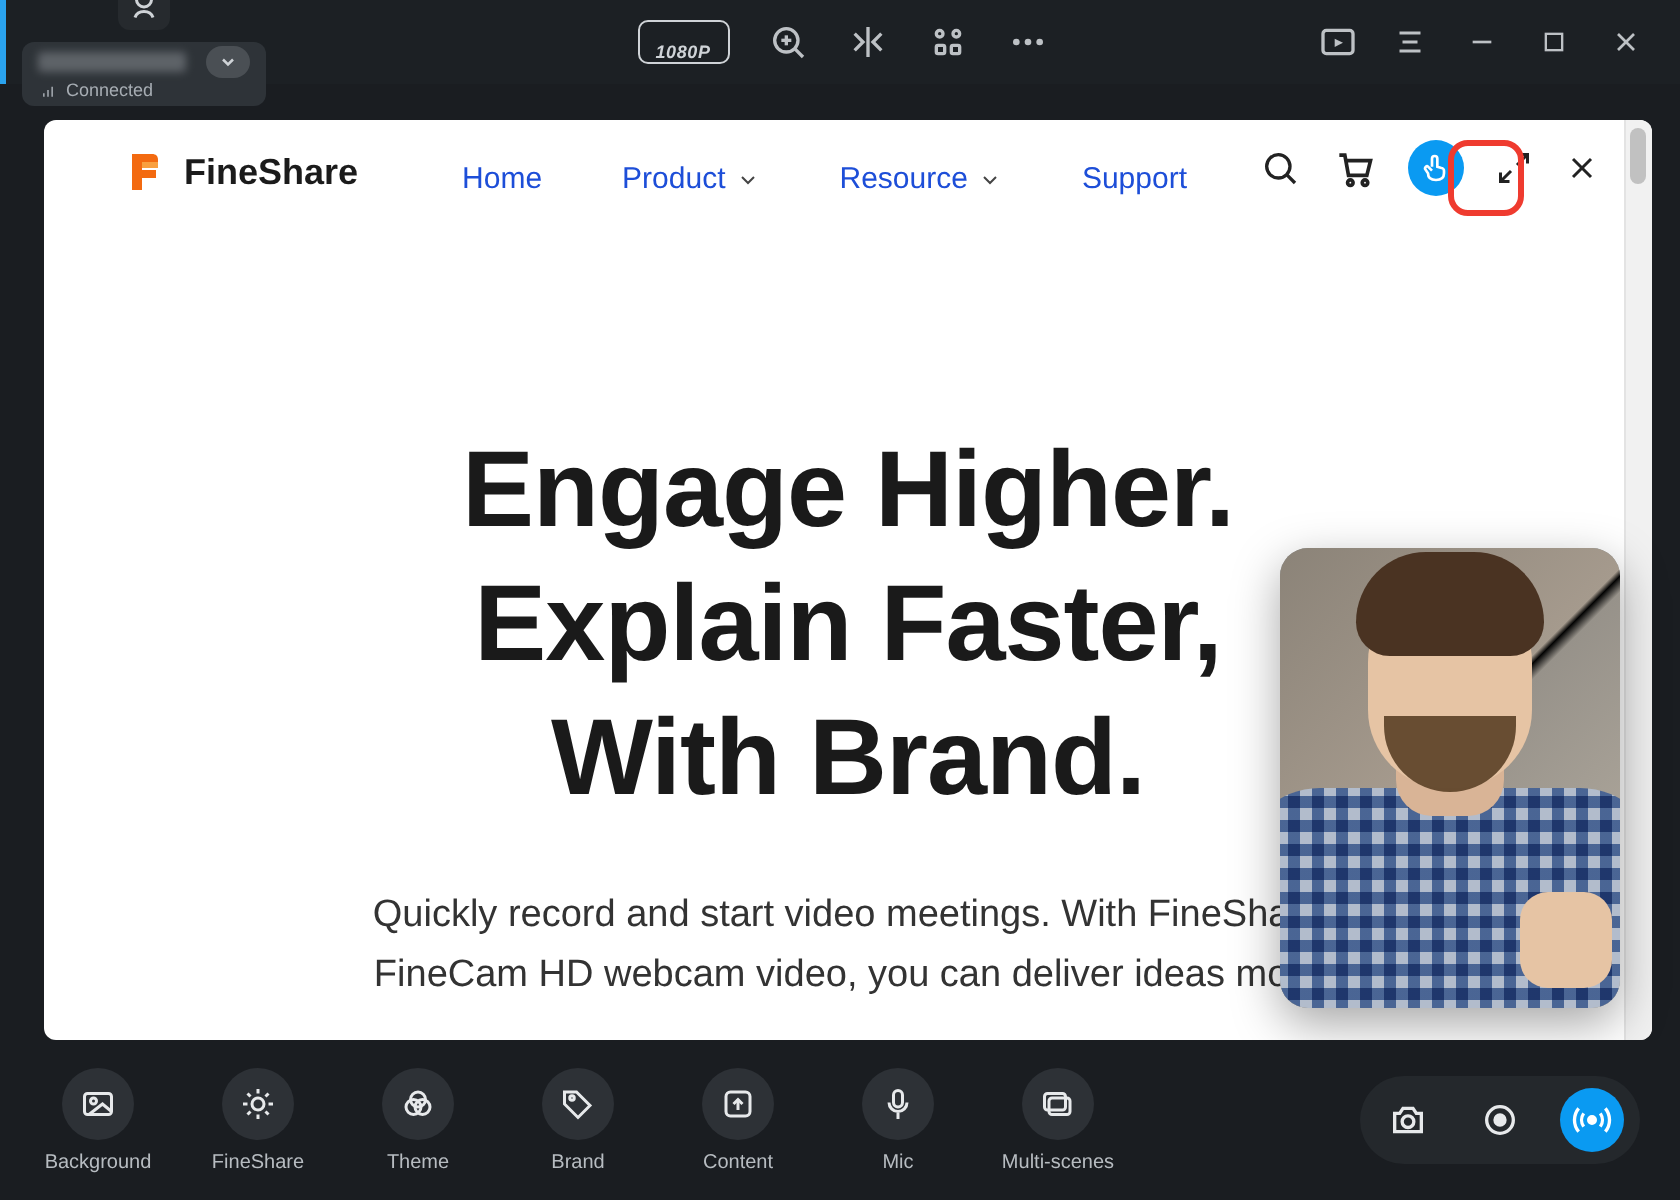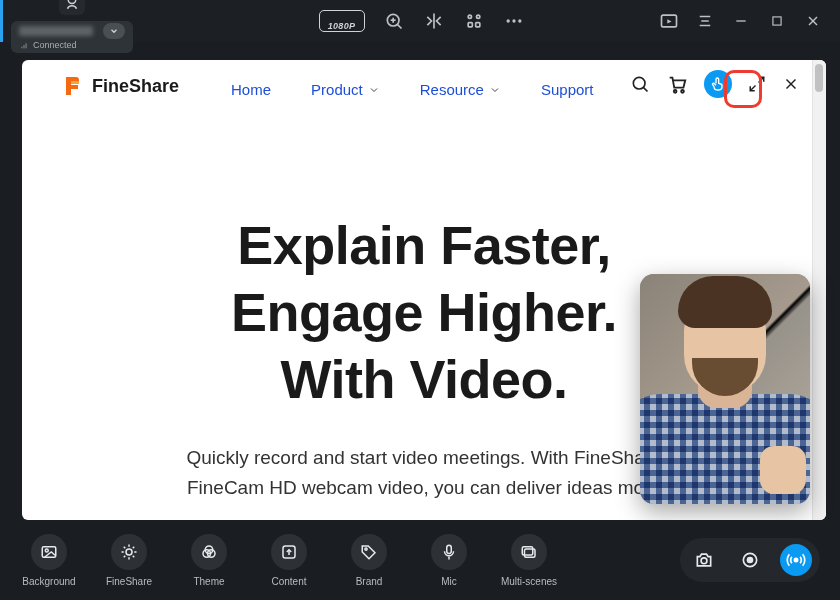--- a/index.html
+++ b/index.html
@@ -305,23 +305,23 @@
               <line x1="18" y1="6" x2="6" y2="18"></line>
             </svg>
         </div>
       </div>
     </div>
 
     <div class="red-highlight" style="left:702px; top:10px;"></div>
 
     <div class="body-content">
       <div class="headline">
+        <div>Engage Higher.</div>
         <div>Explain Faster,</div>
-        <div>Engage Higher.</div>
-        <div>With Video.</div>
+        <div>With Brand.</div>
       </div>
       <div class="sub">
         <div>Quickly record and start video meetings. With FineShare</div>
         <div>FineCam HD webcam video, you can deliver ideas more</div>
       </div>
     </div>
   </div>
 
   <div class="webcam-pip">
     <div class="room-bg"></div>
@@ -372,36 +372,36 @@
             <circle cx="15" cy="14" r="5"></circle>
             <circle cx="12" cy="9" r="5"></circle>
           </svg>
         </div>
       <span>Theme</span>
     </div>
 
     <div class="ctrl">
       <div class="ctrl-circle">
           <svg width="18" height="18" viewBox="0 0 24 24" fill="none" stroke="#e7e9eb" stroke-width="2">
+            <path d="M20 13l-8 8-9-9V4h8z"></path>
+            <circle cx="8" cy="8" r="1.5"></circle>
+          </svg>
+        </div>
+      <span>Brand</span>
+    </div>
+
+    <div class="ctrl">
+      <div class="ctrl-circle">
+          <svg width="18" height="18" viewBox="0 0 24 24" fill="none" stroke="#e7e9eb" stroke-width="2">
             <rect x="4" y="4" width="16" height="16" rx="3"></rect>
             <path d="M12 16V9"></path>
             <polyline points="9 12 12 9 15 12"></polyline>
           </svg>
         </div>
       <span>Content</span>
-    </div>
-
-    <div class="ctrl">
-      <div class="ctrl-circle">
-          <svg width="18" height="18" viewBox="0 0 24 24" fill="none" stroke="#e7e9eb" stroke-width="2">
-            <path d="M20 13l-8 8-9-9V4h8z"></path>
-            <circle cx="8" cy="8" r="1.5"></circle>
-          </svg>
-        </div>
-      <span>Brand</span>
     </div>
 
 
     <div class="ctrl">
       <div class="ctrl-circle">
           <svg width="18" height="18" viewBox="0 0 24 24" fill="none" stroke="#e7e9eb" stroke-width="2">
             <rect x="9" y="3" width="6" height="11" rx="3"></rect>
             <path d="M6 11a6 6 0 0 0 12 0"></path>
             <line x1="12" y1="18" x2="12" y2="22"></line>
           </svg>

